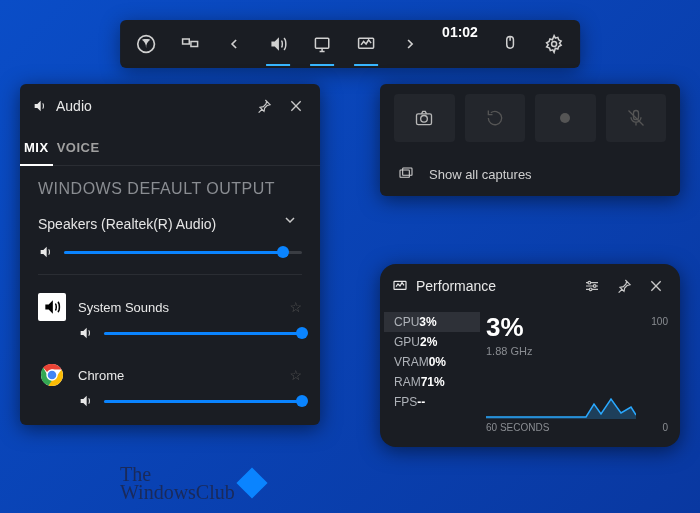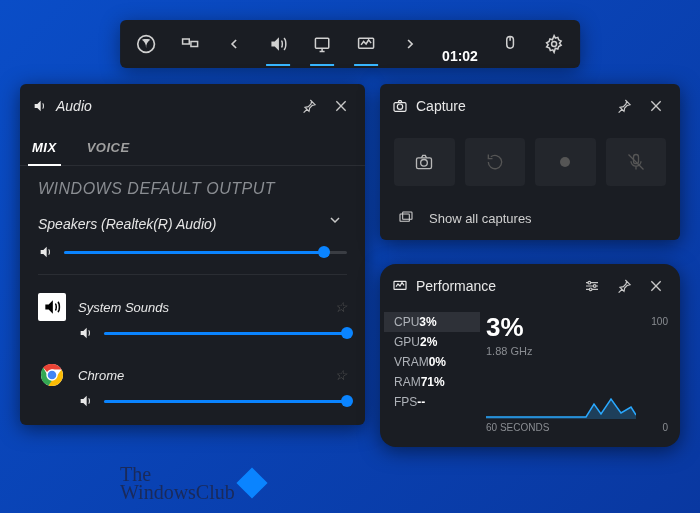--- a/index.html
+++ b/index.html
@@ -1,32 +1,32 @@
 <!DOCTYPE html>
 <html><head>
 <meta charset="utf-8">
 <style>
 * { margin: 0; padding: 0; box-sizing: border-box; font-family: "Segoe UI", Arial, sans-serif; }
 body { width: 700px; height: 513px; background: linear-gradient(135deg, #0a4dc7, #0938a1); position: relative; overflow: hidden; }
 
 
-.toolbar { position: absolute; top: 20px; left: 50%; transform: translateX(-50%); background: #1a1d23; border-radius: 6px; display: flex; align-items: flex-end; padding: 4px; box-shadow: 0 4px 20px rgba(0,0,0,0.4); }
+.toolbar { position: absolute; top: 20px; left: 50%; transform: translateX(-50%); background: #1a1d23; border-radius: 6px; display: flex; align-items: flex-start; padding: 4px; box-shadow: 0 4px 20px rgba(0,0,0,0.4); }
 .tool-btn { width: 44px; height: 40px; display: flex; align-items: center; justify-content: center; color: #d0d0d0; cursor: pointer; position: relative; }
 .tool-btn.active::after { content: ''; position: absolute; bottom: -2px; left: 10px; right: 10px; height: 2px; background: #38b6ff; }
 .tool-time { color: #fff; font-size: 14px; font-weight: 600; padding: 0 10px; }
 
 
 .panel { position: absolute; background: #1a1d23; border-radius: 6px; box-shadow: 0 4px 20px rgba(0,0,0,0.5); color: #e8e8e8; }
 .panel-header { display: flex; align-items: center; padding: 10px 12px; gap: 8px; }
 .panel-title { flex: 1; font-size: 14px; font-weight: 400; }
 .panel-hdr-btn { width: 24px; height: 24px; display: flex; align-items: center; justify-content: center; color: #c8c8c8; cursor: pointer; }
 
 
-.audio { top: 84px; left: 20px; width: 345px; font-style: italic; }
-.tabs { display: flex; gap: 22px; padding: 4px 8px 0; border-bottom: 1px solid #2a2d33; }
+.audio { top: 84px; left: 20px; width: 300px; }
+.tabs { display: flex; padding: 4px 0 0; border-bottom: 1px solid #2a2d33; }
 .tab { padding: 8px 4px 10px; font-size: 13px; font-weight: 600; letter-spacing: 0.5px; color: #a0a0a0; cursor: pointer; position: relative; }
 .tab.active { color: #fff; }
 .tab.active::after { content: ''; position: absolute; left: 0; right: 0; bottom: -1px; height: 2px; background: #fff; }
 .section-label { padding: 14px 18px 6px; font-size: 16px; color: #8a8d92; letter-spacing: 0.5px; }
 .device-row { display: flex; align-items: flex-end; padding: 4px 18px 10px; }
 .device-name { flex: 1; font-size: 14px; color: #e5e5e5; }
 .slider-row { display: flex; align-items: center; gap: 10px; padding: 2px 18px 14px; }
 .slider-track { flex: 1; height: 3px; background: #3a3d43; border-radius: 2px; position: relative; }
 .slider-fill { height: 100%; background: #0a84ff; border-radius: 2px; }
 .slider-thumb { position: absolute; top: 50%; width: 12px; height: 12px; background: #0a84ff; border-radius: 50%; transform: translate(-50%, -50%); }
@@ -211,38 +211,20 @@
         <path d="M16 8c1.5 1 1.5 7 0 8" fill="none" stroke="currentColor" stroke-width="1.6"></path>
       </svg>
     <div class="slider-track">
       <div class="slider-fill" style="width:100%"></div>
       <div class="slider-thumb" style="left:100%"></div>
     </div>
   </div>
 </div>
 
 <div class="panel capture">
-  <div class="panel-header">
-    <svg class="icon-sm" viewBox="0 0 24 24" fill="none" stroke="currentColor" stroke-width="1.8">
-        <rect x="3" y="7" width="18" height="13" rx="2"></rect>
-        <circle cx="12" cy="13" r="4"></circle>
-        <path d="M9 7l1.5-3h3L15 7"></path>
-      </svg>
-    <div class="panel-title">Capture</div>
-    <div class="panel-hdr-btn">
-      <svg class="icon-sm" viewBox="0 0 24 24" fill="none" stroke="currentColor" stroke-width="1.8">
-          <path d="M14 3l7 7-4 1-4 4-1 5-3-3-5 5 5-5-3-3 5-1 4-4 1-4z"></path>
-        </svg>
-    </div>
-    <div class="panel-hdr-btn">
-      <svg class="icon-sm" viewBox="0 0 24 24" stroke="currentColor" stroke-width="2">
-          <path d="M5 5l14 14M19 5L5 19"></path>
-        </svg>
-    </div>
-  </div>
   <div class="capture-btns">
     <div class="capture-btn">
       <svg class="icon-md" viewBox="0 0 24 24" fill="none" stroke="currentColor" stroke-width="1.6">
           <rect x="3" y="7" width="18" height="13" rx="2"></rect>
           <circle cx="12" cy="13" r="4"></circle>
           <path d="M9 7l1.5-3h3L15 7"></path>
         </svg>
     </div>
     <div class="capture-btn disabled">
       <svg class="icon-md" viewBox="0 0 24 24" fill="none" stroke="currentColor" stroke-width="1.6">

